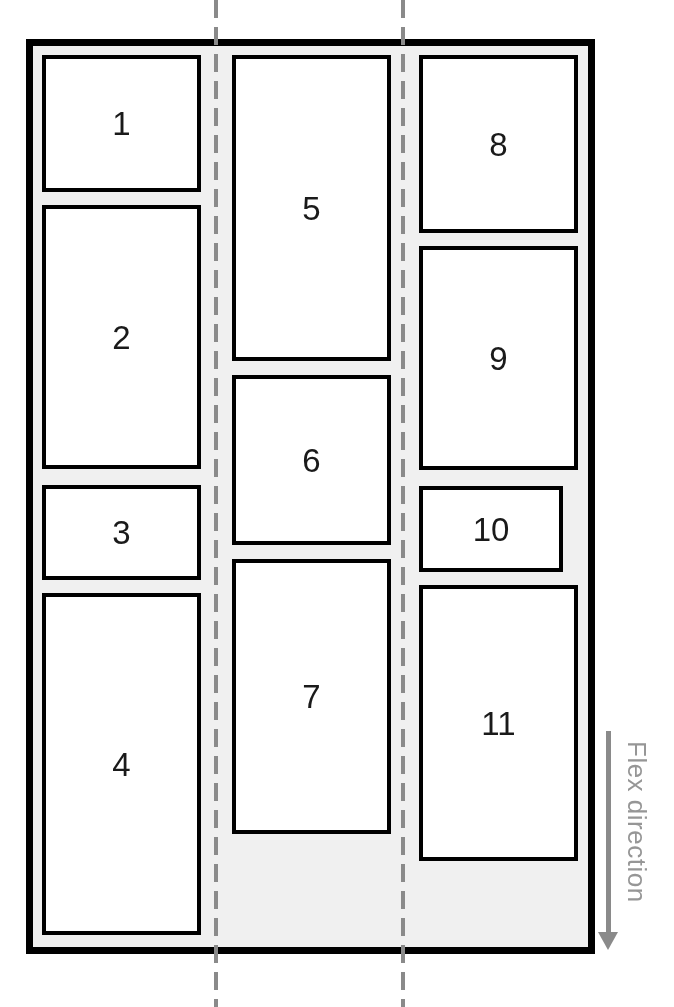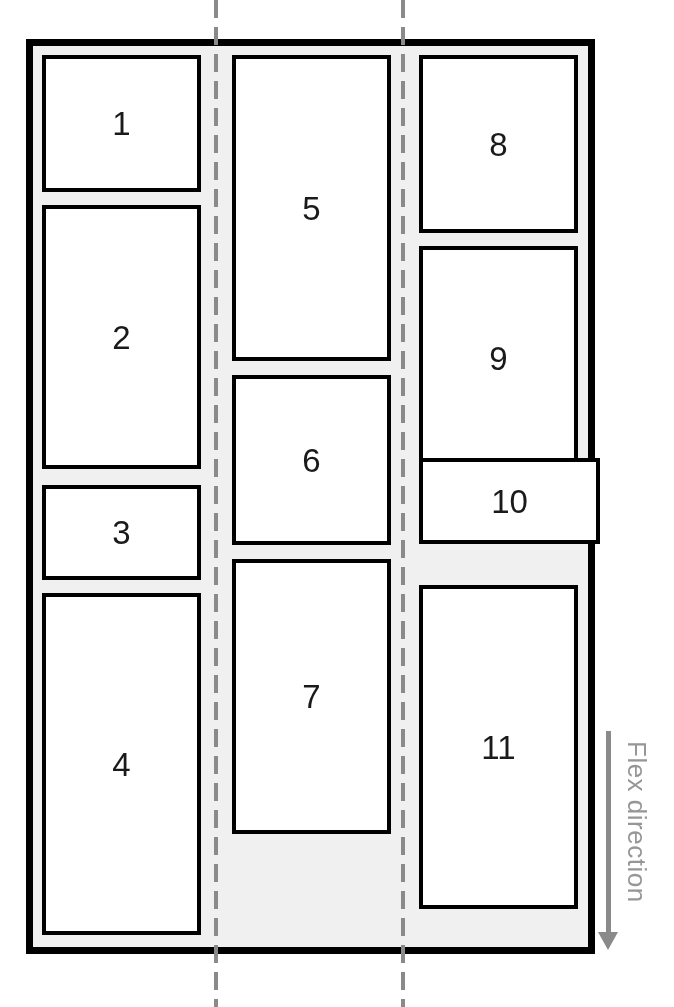--- a/index.html
+++ b/index.html
@@ -123,24 +123,24 @@
       </div>
       <div class="flex-item" style="left: 232px; top: 559px; width: 159px; height: 275px;">
         <span class="item-label">7</span>
       </div>
       <div class="flex-item" style="left: 419px; top: 55px; width: 159px; height: 178px;">
         <span class="item-label">8</span>
       </div>
       <div class="flex-item" style="left: 419px; top: 246px; width: 159px; height: 224px;">
         <span class="item-label">9</span>
       </div>
-      <div class="flex-item" style="left: 419px; top: 458px; width: 181px; height: 86px;">
+      <div class="flex-item" style="left: 419px; top: 486px; width: 144px; height: 86px;">
         <span class="item-label">10</span>
       </div>
-      <div class="flex-item" style="left: 419px; top: 585px; width: 159px; height: 324px;">
+      <div class="flex-item" style="left: 419px; top: 585px; width: 159px; height: 276px;">
         <span class="item-label">11</span>
       </div>
     </div>
 
   <div class="arrow-shaft"></div>
   <div class="arrow-head"></div>
   <div class="flex-direction-label">Flex direction</div>
 </div>
 
 </body></html>

